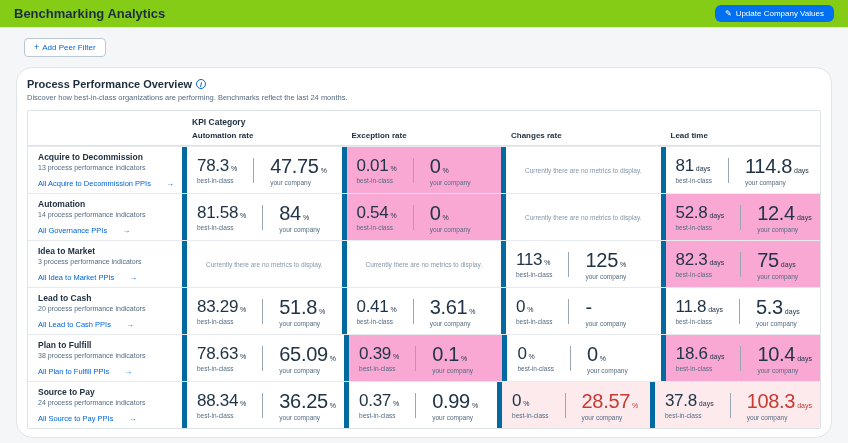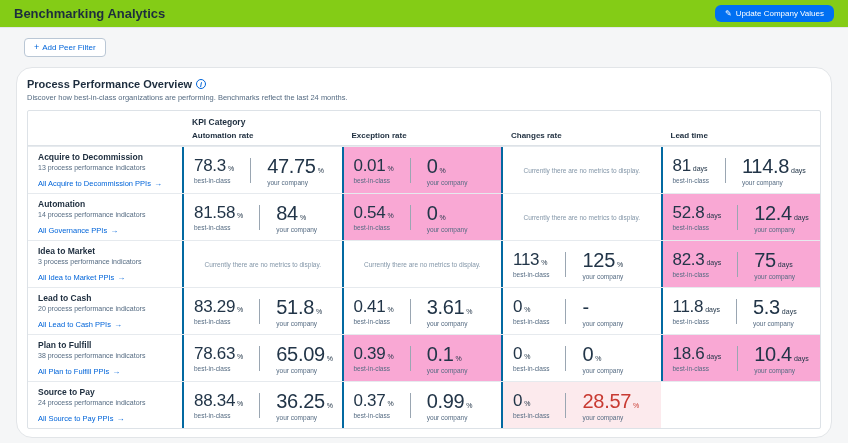--- a/index.html
+++ b/index.html
@@ -30,24 +30,24 @@
   .trow.ha{height:16px}
   .trow.hb{height:19px;border-bottom:1px solid #dde2e7}
   .kpi-cat{grid-column:2 / span 4;font-size:8.5px;font-weight:bold;padding:6px 0 0 10px;color:#1d2d3e}
   .colh{font-size:8px;font-weight:bold;padding:4px 0 0 10px;color:#1d2d3e}
   .trow.body{height:47px;border-top:1px solid #e6eaee}
   .trow.body:first-of-type{border-top:none}
 
   .cat{padding:5px 8px 5px 10px;display:flex;flex-direction:column}
   .cat-name{font-size:8.5px;font-weight:bold;color:#1d2d3e}
   .cat-count{font-size:7px;color:#556b82;margin-top:2px}
-  .cat-link{font-size:7.5px;color:#0064d9;text-decoration:none;margin-top:auto;display:inline-flex;align-items:center;gap:3px;cursor:pointer}
+  .cat-link{font-size:7.5px;color:#0064d9;text-decoration:none;margin-top:auto;display:inline-flex;align-items:center;gap:15px;cursor:pointer}
   .arrow{font-size:8px}
 
-  .vcell{display:flex;align-items:center;gap:16px;padding:0 8px 0 10px;border-left:2px solid #0369a1}
+  .vcell{display:flex;align-items:center;gap:16px;padding:0 8px 0 10px;border-left:5px solid #0369a1}
   .group{display:flex;flex-direction:column}
   .num{display:flex;align-items:baseline}
   .val{font-size:17px;color:#223548;letter-spacing:-0.3px}
   .val.sm{font-size:20px}
   .unit{font-size:7px;color:#223548;margin-left:2px}
   .lab{font-size:6.5px;color:#556b82;margin-top:1px}
   .sep{width:1px;height:25px;background:#9aa6b2;flex:0 0 1px}
   .green{background:#f9a8d4}
   .pink{background:#fceaed}
   .red{color:#c83a32}
@@ -484,16 +484,33 @@
         </div>
         <div class="sep"></div>
         <div class="group">
           <div class="num">
               <span class="val sm red">28.57</span>
               <span class="unit red">%</span>
             </div>
           <div class="lab">your company</div>
         </div>
       </div>
+      <div class="vcell pink">
+        <div class="group">
+          <div class="num">
+              <span class="val">37.8</span>
+              <span class="unit">days</span>
+            </div>
+          <div class="lab">best-in-class</div>
+        </div>
+        <div class="sep"></div>
+        <div class="group">
+          <div class="num">
+              <span class="val sm red">108.3</span>
+              <span class="unit red">days</span>
+            </div>
+          <div class="lab">your company</div>
+        </div>
+      </div>
     </div>
 
   </div>
 </div>
 
 </body></html>

